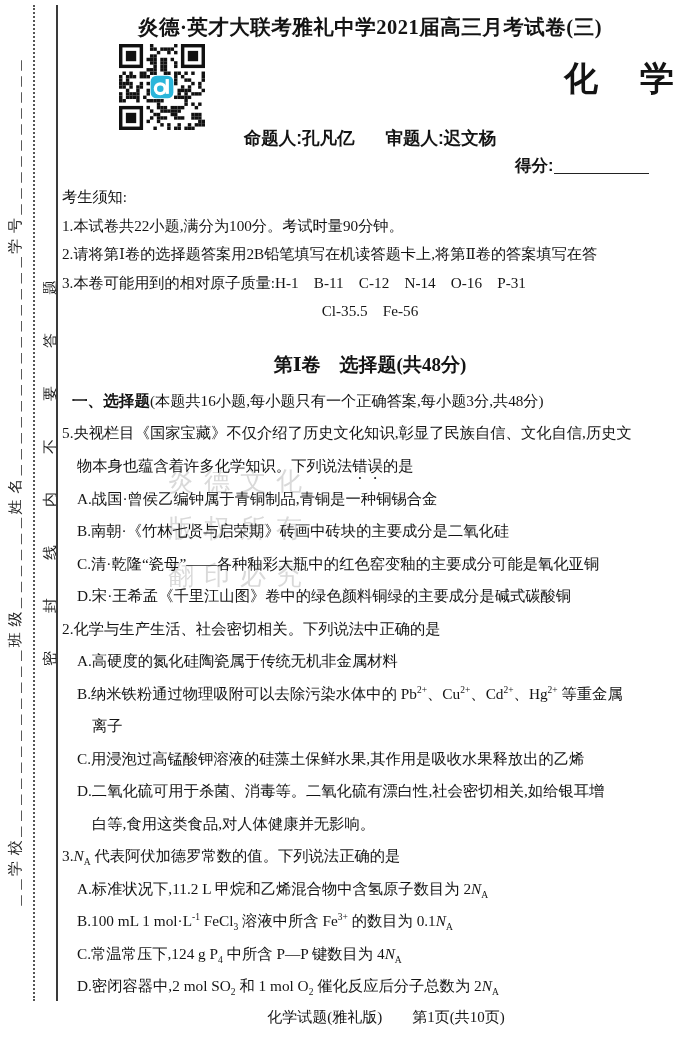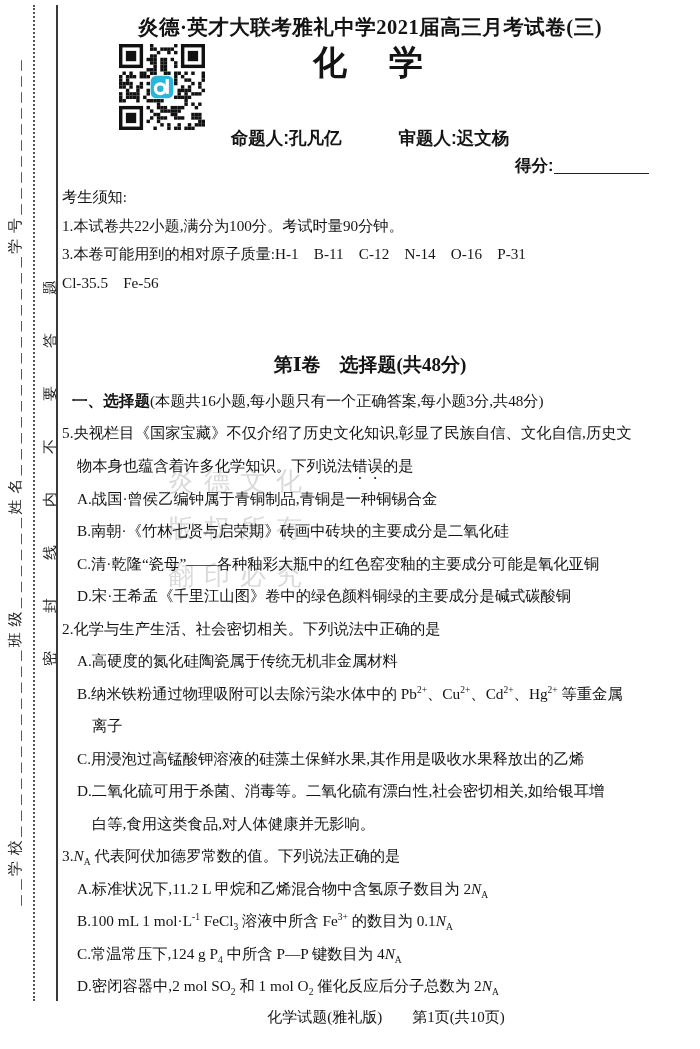--- a/index.html
+++ b/index.html
@@ -14,32 +14,32 @@
   .seal-dotted{position:absolute; left:33px; top:5px; height:996px; width:0; border-left:2px dotted #555;}
   .strip-seal{left:41px; top:666px; font-size:15px; letter-spacing:38px; color:#222;}
   .seal-solid{position:absolute; left:56px; top:5px; height:996px; width:1.5px; background:#3a3a3a;}
   
   .watermark{position:absolute; left:168px; top:458px; z-index:0; color:#8a8a8a; opacity:.32;
     font-size:26px; letter-spacing:10px; line-height:47px; font-family:Liberation Serif, serif;}
   
   .exam-title{position:absolute; top:13px; left:62px; width:616px; text-align:center;
     font-size:20.5px; font-weight:bold; letter-spacing:.5px; white-space:nowrap;}
   .qr{position:absolute; left:119px; top:44px; width:86px; height:86px;}
-  .subject-title{position:absolute; top:40px; left:62px; width:616px; text-align:center;
+  .subject-title{position:absolute; top:56px; left:62px; width:616px; text-align:right;
     font-family:"Liberation Sans","DejaVu Sans",sans-serif; font-size:34px; font-weight:bold; letter-spacing:4px;}
   .persons{position:absolute; top:126px; left:62px; width:616px; text-align:center;
     font-family:"Liberation Sans","DejaVu Sans",sans-serif; font-size:17.5px; font-weight:bold;}
-  .persons span{margin:0 26px;}
+  .persons span{margin:0 13px;}
   .score{position:absolute; top:155px; left:515px; font-family:"Liberation Sans","DejaVu Sans",sans-serif;
     font-size:16.5px; font-weight:bold;}
   .score-blank{display:inline-block; width:95px; border-bottom:1.5px solid #222; height:16px; vertical-align:-3px;}
   
   .notice{position:absolute; top:183px; left:62px; width:616px; font-size:15.2px; line-height:28.5px; z-index:1;}
   .notice .ind{padding-left:15px;}
-  .notice .ctr{}
+  .notice .ctr{text-align:center;}
   
   .part-title{position:absolute; top:352px; left:62px; width:616px; text-align:center;
     font-size:19px; font-weight:bold;}
   .instruction{position:absolute; top:391px; left:72px; width:616px; font-size:15.2px; white-space:nowrap;}
   .instruction b{font-size:15.6px;}
   
   .questions{position:absolute; top:417px; left:62px; width:620px; font-size:15.3px; line-height:32.5px; z-index:1;}
   .questions .ln{white-space:nowrap;}
   .questions .opt{padding-left:15px;}
   .questions .cont{padding-left:15px;}
@@ -261,20 +261,21 @@
     <span>命题人:孔凡亿</span>
     <span>审题人:迟文杨</span>
   </div>
   <div class="score">
     <span>得分:</span><span class="score-blank"></span>
   </div>
 
   <div class="notice">
     <div class="ln">考生须知:</div>
     <div class="ln">1.本试卷共22小题,满分为100分。考试时量90分钟。</div>
+    <div class="ln">2.请将第Ⅰ卷的选择题答案用2B铅笔填写在机读答题卡上,将第Ⅱ卷的答案填写在答</div>
     <div class="ln">3.本卷可能用到的相对原子质量:H-1　B-11　C-12　N-14　O-16　P-31</div>
     <div class="ln ctr">Cl-35.5　Fe-56</div>
   </div>
 
   <div class="part-title">第Ⅰ卷　选择题(共48分)</div>
   <div class="instruction">
     <b>一、选择题</b><span>(本题共16小题,每小题只有一个正确答案,每小题3分,共48分)</span>
   </div>
 
   <div class="questions">

